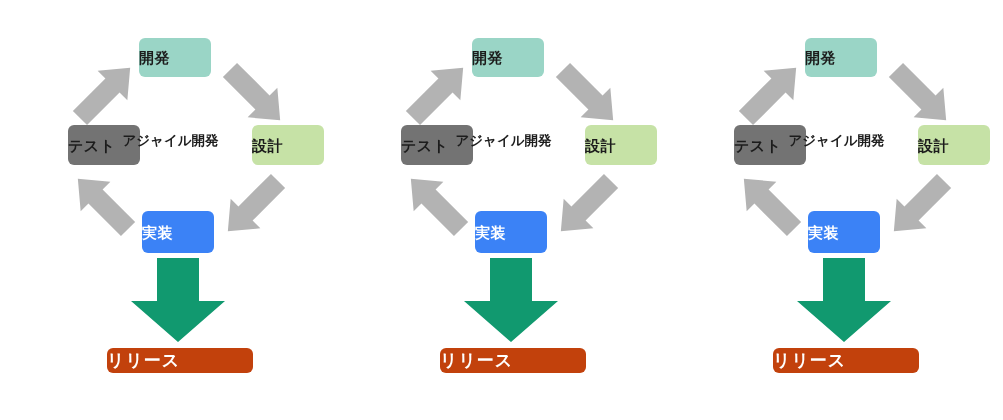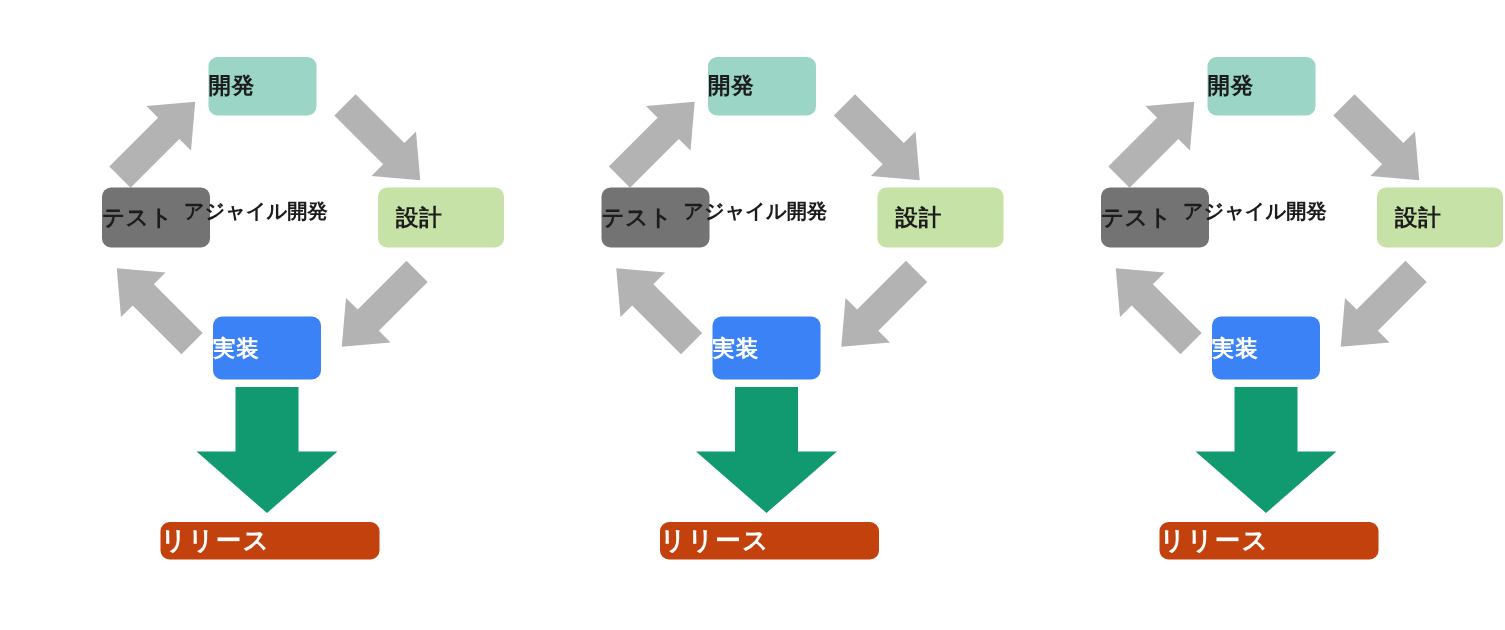--- a/index.html
+++ b/index.html
@@ -60,21 +60,20 @@
     width: 72px; height: 40px;
     background: #737373;
     color: #1c1c1c;
     margin-left: 48px;
   }
   .node-design {
     left: 252px; top: 125px;
     width: 72px; height: 40px;
     background: #c6e2a6;
     color: #1c1c1c;
-    padding-left: 12px;
   }
   .node-impl {
     left: 142px; top: 211px;
     width: 72px; height: 42px;
     background: #3b82f6;
     color: #ffffff;
   }
   .node-release {
     left: 107px; top: 348px;
     width: 146px; height: 25px;

